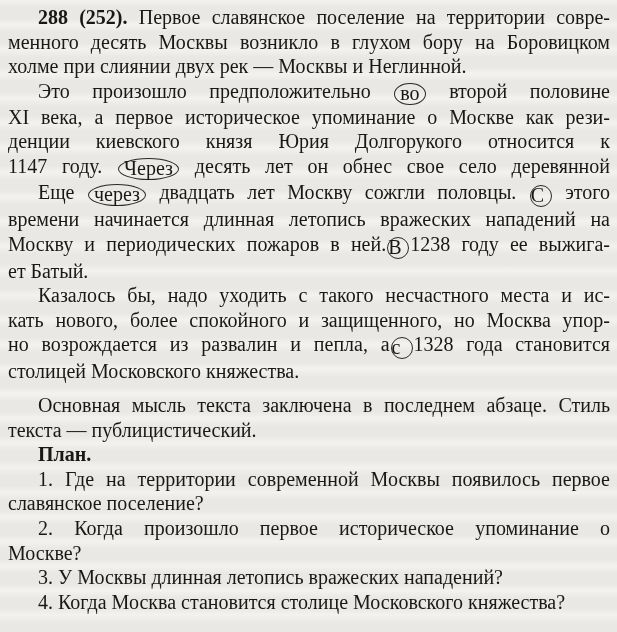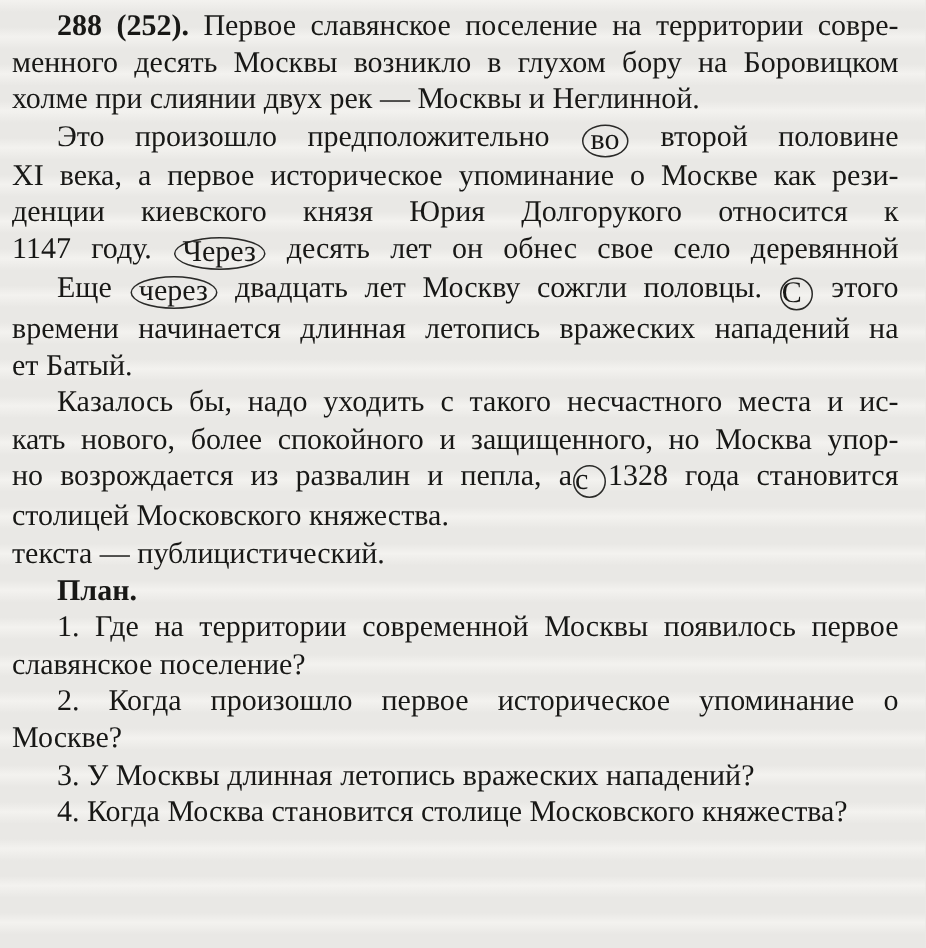--- a/index.html
+++ b/index.html
@@ -5,21 +5,21 @@
   html, body {
     margin: 0;
     padding: 0;
     background: #e8e7e4;
   }
   .page {
     position: relative;
     box-sizing: border-box;
     width: 617px;
     height: 632px;
-    padding: 5px 18px 0 8px;
+    padding: 5px 7px 0 8px;
     overflow: hidden;
     font-family: "Liberation Serif", "DejaVu Serif", serif;
     font-size: 20px;
     line-height: 24.6px;
     color: #181816;
     background-color: #f0efec;
     background-image: repeating-linear-gradient(
       180deg,
       #f3f2ef 0px,
       #e9e8e5 8px,
@@ -82,31 +82,33 @@
 
   <div class="line j"><span>денции киевского князя Юрия Долгорукого относится к</span></div>
 
   <div class="line j"><span>1147 году. </span><span class="cw">Через</span><span> десять лет он обнес свое село деревянной</span></div>
 
 
   <div class="line j indent"><span>Еще </span><span class="cw">через</span><span> двадцать лет Москву сожгли половцы. </span><span class="cl">С</span><span> этого</span></div>
 
   <div class="line j"><span>времени начинается длинная летопись вражеских нападений на</span></div>
 
+  <div class="line j"><span>Москву и периодических пожаров в ней.</span><span class="cl">В</span><span>1238 году ее выжига-</span></div>
 
   <div class="line"><span>ет Батый.</span></div>
 
   <div class="line j indent"><span>Казалось бы, надо уходить с такого несчастного места и ис-</span></div>
 
   <div class="line j"><span>кать нового, более спокойного и защищенного, но Москва упор-</span></div>
 
   <div class="line j"><span>но возрождается из развалин и пепла, а</span><span class="cl">с</span><span>1328 года становится</span></div>
 
   <div class="line"><span>столицей Московского княжества.</span></div>
 
+  <div class="line j indent gap"><span>Основная мысль текста заключена в последнем абзаце. Стиль</span></div>
 
   <div class="line"><span>текста — публицистический.</span></div>
 
   <div class="line indent"><span class="b">План.</span></div>
 
   <div class="line j indent"><span>1. Где на территории современной Москвы появилось первое</span></div>
 
   <div class="line"><span>славянское поселение?</span></div>
 
   <div class="line j indent"><span>2. Когда произошло первое историческое упоминание о</span></div>

